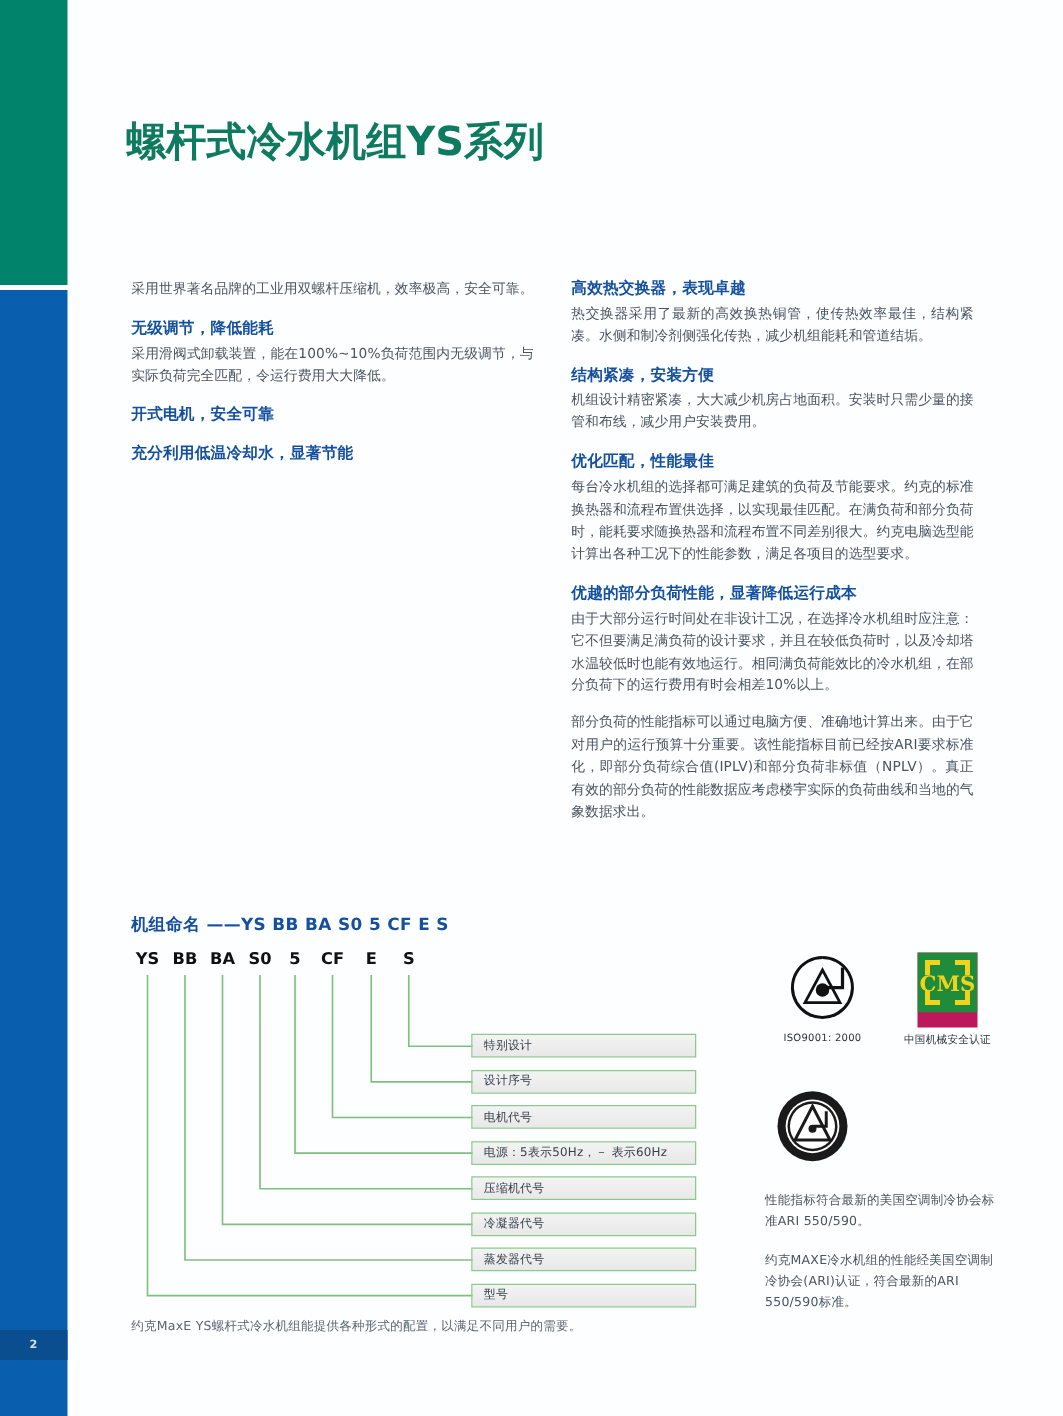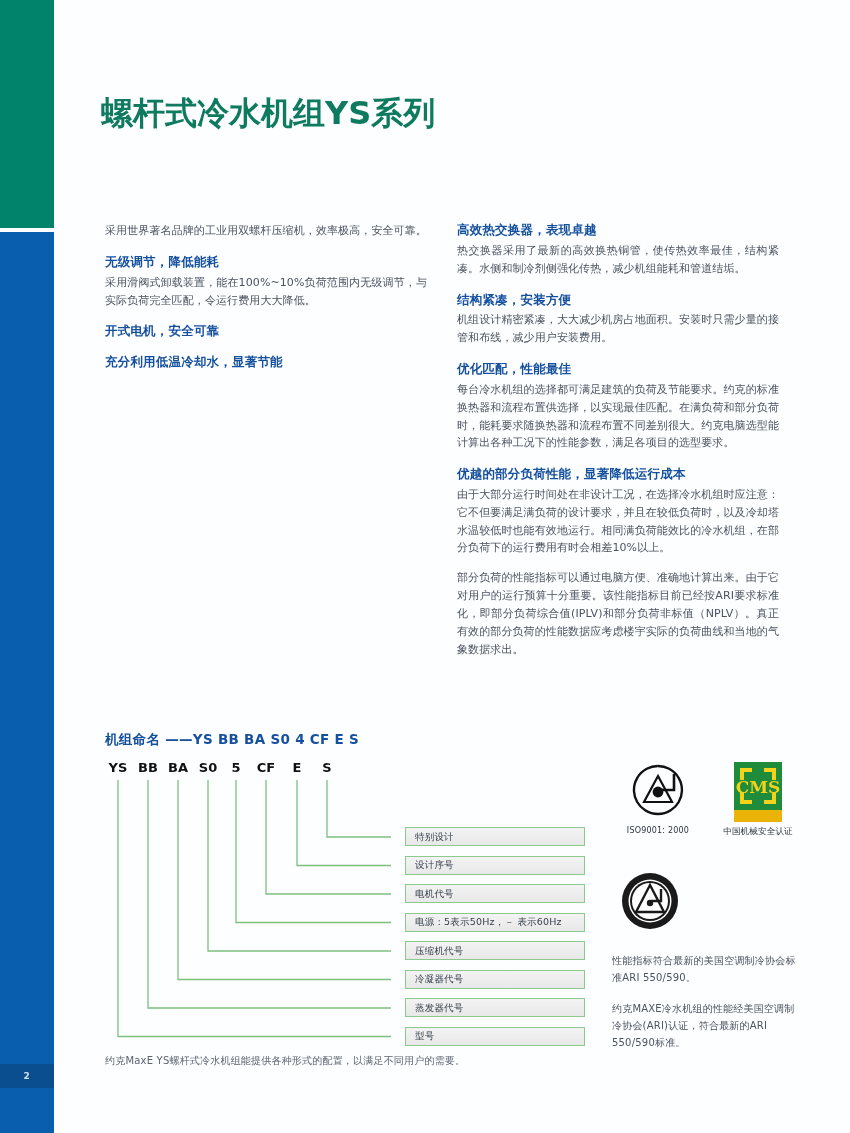--- a/index.html
+++ b/index.html
@@ -78,21 +78,21 @@
     text-align:right;transform:translateX(-50%);
     white-space:nowrap;
   }
   .diagram{
     position:absolute;left:105px;top:780px;width:470px;height:280px;
   }
   .diagram svg{display:block;}
 
   .lbl-box{
     position:absolute;
-    left:405px;width:180px;height:19px;
+    left:377px;width:180px;height:19px;
     border:1px solid #8cc98c;
     background:linear-gradient(180deg,#f3f3f3 0%,#e8e8e8 100%);
     box-sizing:border-box;
   }
   .lbl-box span{
     position:absolute;left:9px;top:50%;transform:translateY(-50%);
     font-size:9.5px;color:#35404d;white-space:nowrap;letter-spacing:.2px;
   }
 
   .caption{
@@ -115,21 +115,21 @@
   .ari-wrap{position:absolute;left:612px;top:872px;width:76px;text-align:center;}
   .cert-note{
     position:absolute;left:612px;width:192px;
     font-size:10px;color:#4a5360;line-height:1.72;letter-spacing:.2px;
   }
   .cert-note.n1{top:952px;}
   .cert-note.n2{top:1000px;}
 
   
   .cms{
-    width:48px;height:60px;background:#eab308;margin:0 auto;
+    width:48px;height:60px;background:#be185d;margin:0 auto;
     position:relative;
   }
 </style>
 </head>
 <body>
 
 <div id="page">
 
   <div class="spine-green"></div>
   <div class="spine-blue"></div>
@@ -167,21 +167,21 @@
       <h3>优化匹配，性能最佳</h3>
       <p>每台冷水机组的选择都可满足建筑的负荷及节能要求。约克的标准换热器和流程布置供选择，以实现最佳匹配。在满负荷和部分负荷时，能耗要求随换热器和流程布置不同差别很大。约克电脑选型能计算出各种工况下的性能参数，满足各项目的选型要求。</p>
     </div>
     <div class="blk">
       <h3>优越的部分负荷性能，显著降低运行成本</h3>
       <p>由于大部分运行时间处在非设计工况，在选择冷水机组时应注意：它不但要满足满负荷的设计要求，并且在较低负荷时，以及冷却塔水温较低时也能有效地运行。相同满负荷能效比的冷水机组，在部分负荷下的运行费用有时会相差10%以上。</p>
       <p>部分负荷的性能指标可以通过电脑方便、准确地计算出来。由于它对用户的运行预算十分重要。该性能指标目前已经按ARI要求标准化，即部分负荷综合值(IPLV)和部分负荷非标值（NPLV）。真正有效的部分负荷的性能数据应考虑楼宇实际的负荷曲线和当地的气象数据求出。</p>
     </div>
   </div>
 
-  <div class="naming-title">机组命名 ——YS BB BA S0 4 CF E S</div>
+  <div class="naming-title">机组命名 ——YS BB BA S0 5 CF E S</div>
 
   <div class="code-row">
     <div class="code-tok" style="left:13px">YS</div>
     <div class="code-tok" style="left:43px">BB</div>
     <div class="code-tok" style="left:73px">BA</div>
     <div class="code-tok" style="left:103px">S0</div>
     <div class="code-tok" style="left:131px">5</div>
     <div class="code-tok" style="left:161px">CF</div>
     <div class="code-tok" style="left:192px">E</div>
     <div class="code-tok" style="left:222px">S</div>

